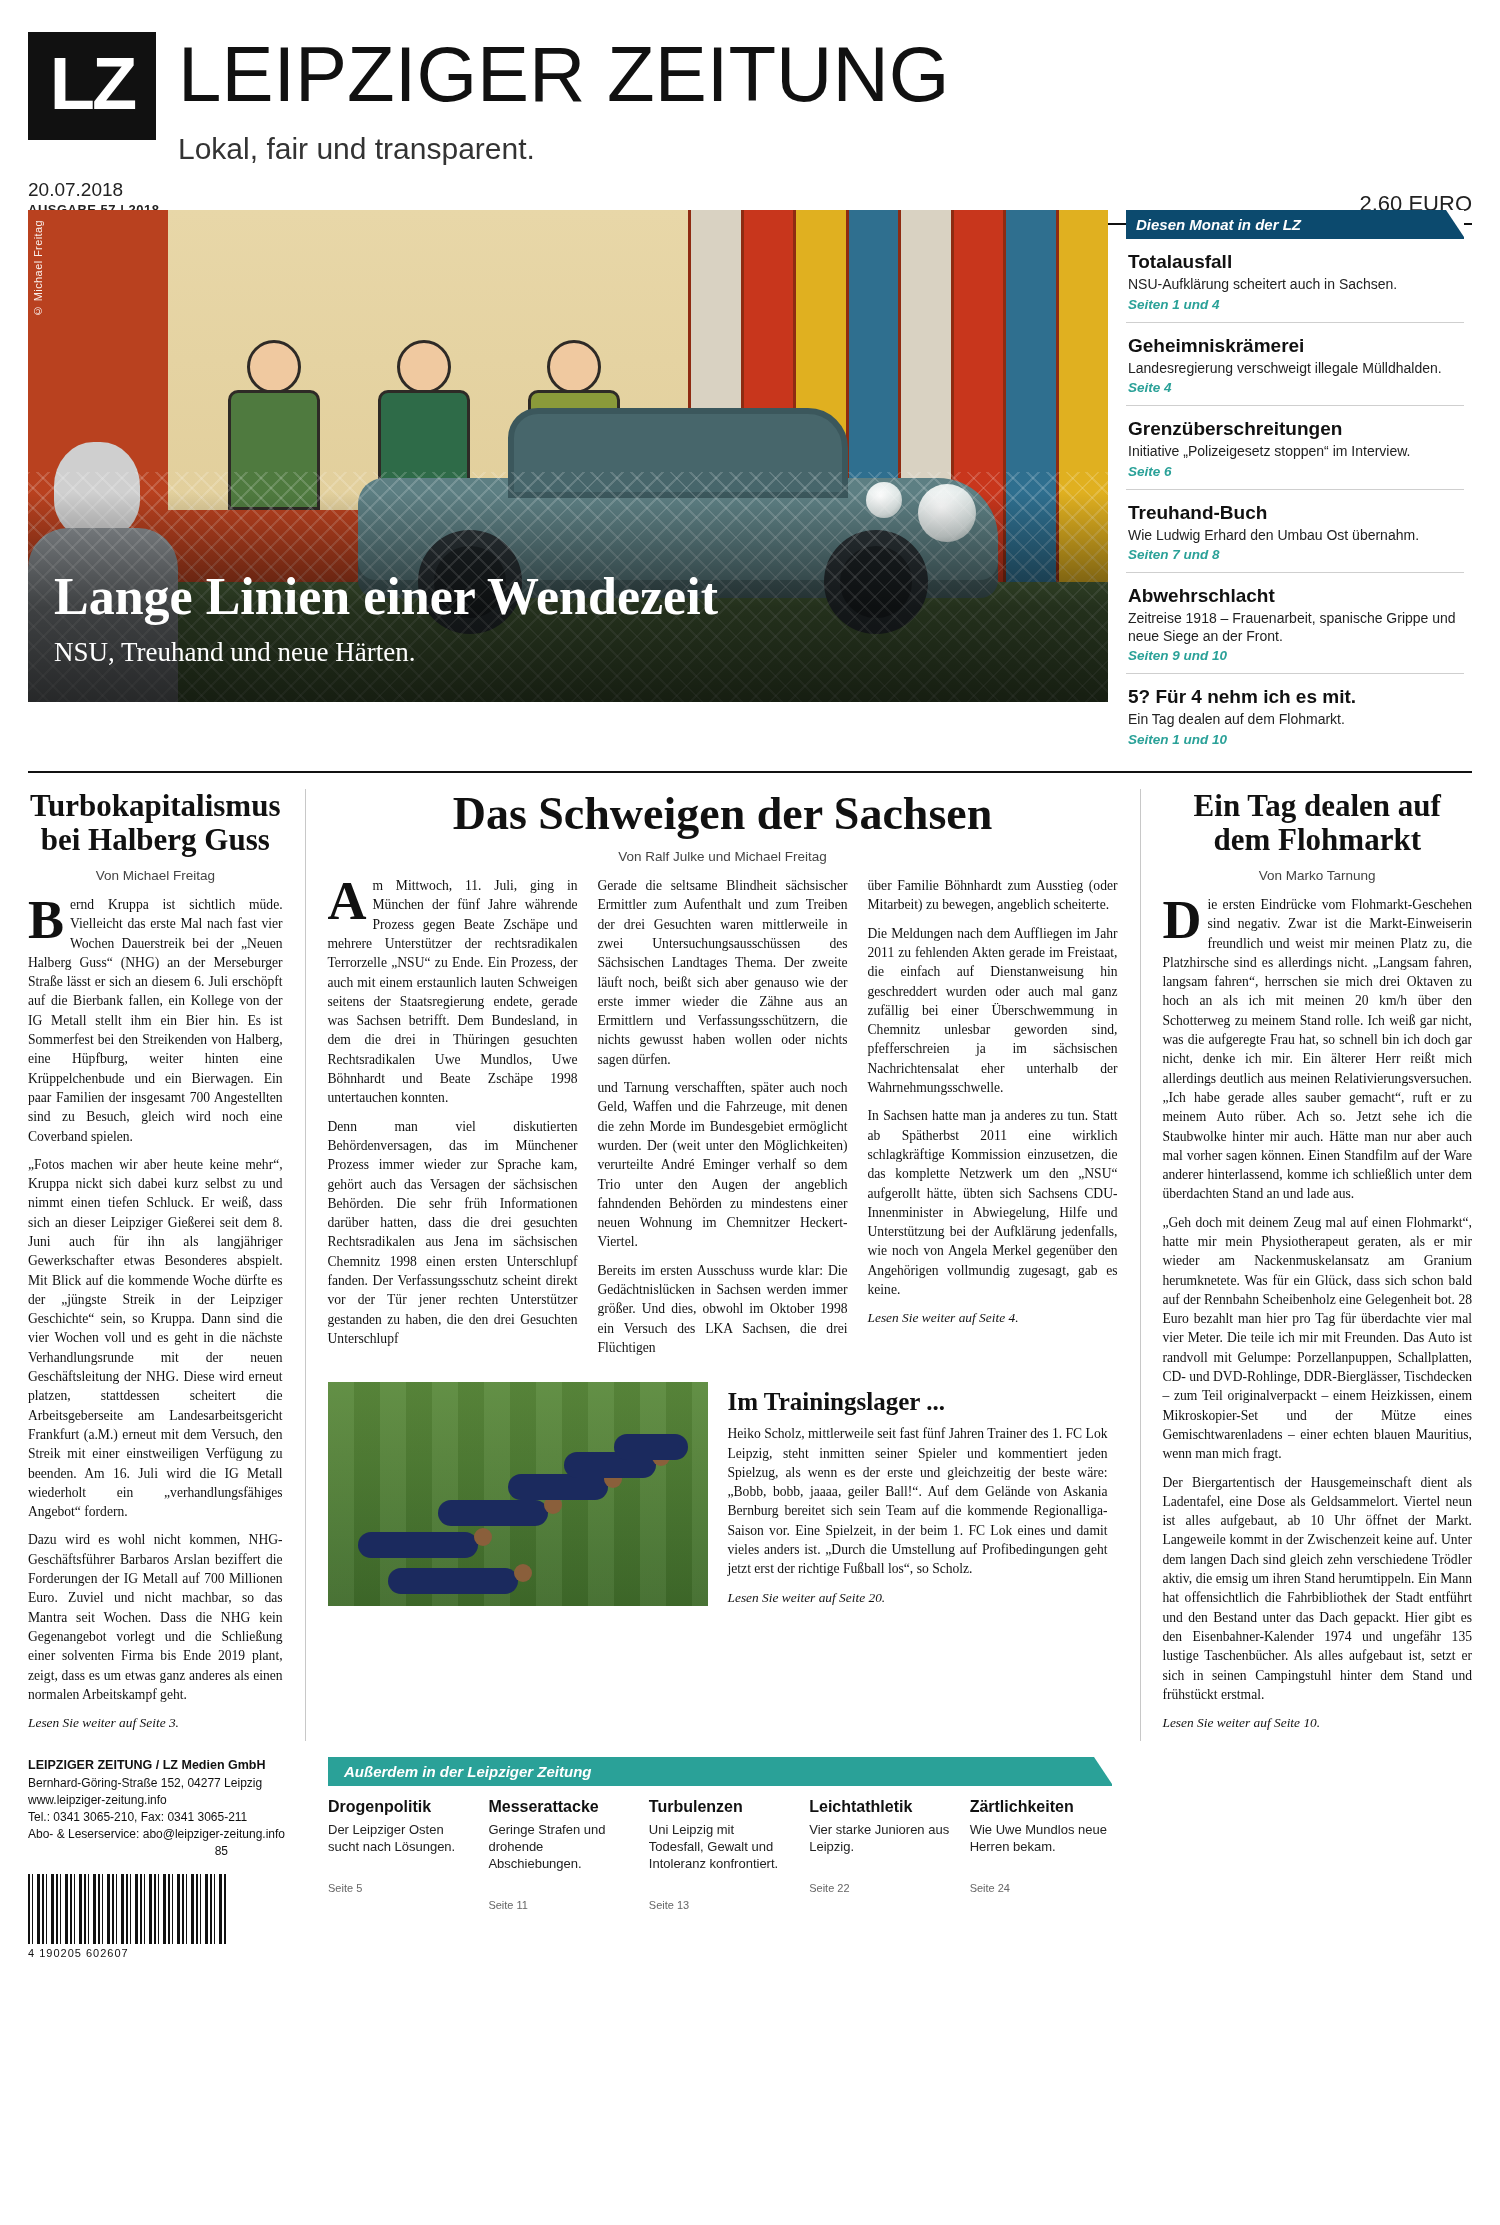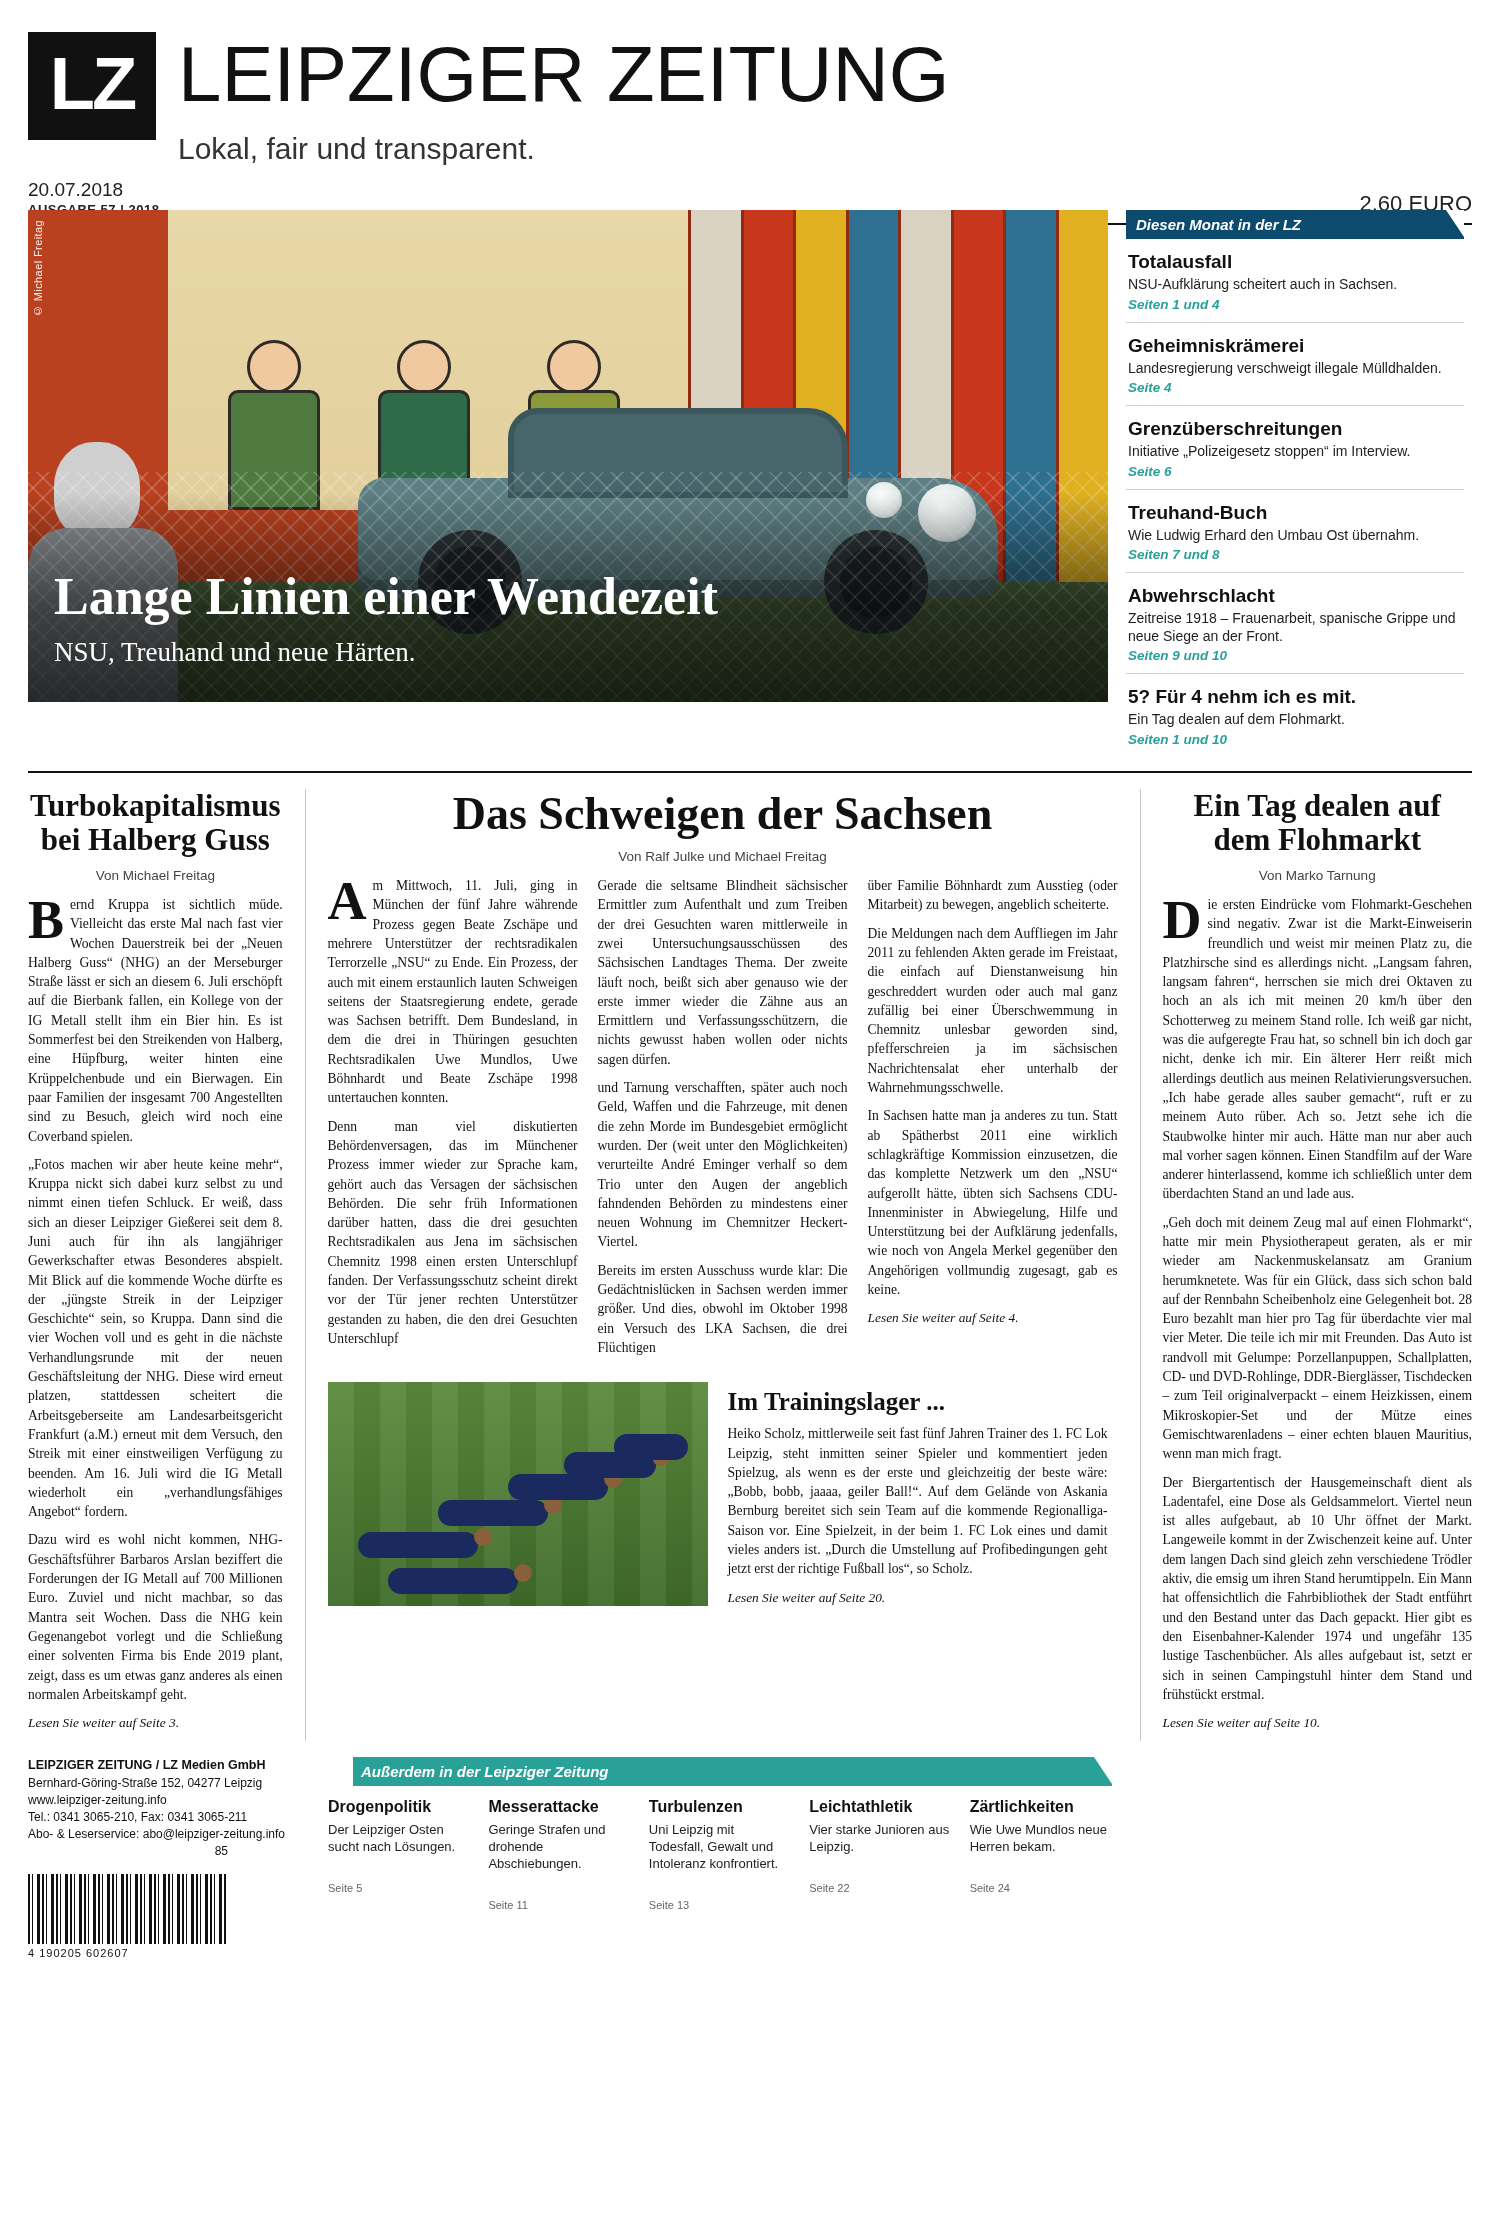--- a/index.html
+++ b/index.html
@@ -106,21 +106,21 @@
     content:""; position:absolute; right:-0px; top:0; border-top:27px solid #fff; border-left:18px solid transparent;
   }
   .teaser { padding:12px 2px 10px 2px; border-bottom:1px solid #cfcfcf; }
   .teaser:last-child { border-bottom:none; }
   .teaser h3 { margin:0 0 3px 0; font-family:"Liberation Sans", sans-serif; font-size:19px; font-weight:700; color:#111; }
   .teaser p { margin:0; font-family:"Liberation Sans", sans-serif; font-size:14px; line-height:1.25; color:#222; }
   .teaser .pg { font-family:"Liberation Sans", sans-serif; font-size:13.5px; font-style:italic; font-weight:700; color:#2aa198; margin-top:3px; }
 
   
   .body-rule { border-top:2px solid #111; margin-top:14px; }
-  .cols { display:flex; gap:22px; margin-top:16px; }
+  .cols { display:flex; gap:22px; margin-top:16px;justify-content:flex-end; }
   .col-left { width:278px; }
   .col-mid { width:800px; }
   .col-right { width:338px; }
   .vsep { width:1px; background:#c8c8c8; }
 
   h2.art-head { font-family:"Liberation Serif", serif; font-weight:700; text-align:center; margin:0; }
   .left-head { font-size:31px; line-height:1.12; }
   .mid-head { font-size:46px; line-height:1.1; }
   .right-head { font-size:31px; line-height:1.12; }
   .byline { text-align:center; font-family:"Liberation Sans", sans-serif; font-size:13.5px; color:#444; margin-top:10px; margin-bottom:12px; }
@@ -146,21 +146,21 @@
   .imprint { width:278px; font-family:"Liberation Sans", sans-serif; font-size:12px; line-height:1.42; color:#111; }
   .imprint b { font-size:12.5px; }
   .barcode { margin-top:14px; width:200px; height:70px;
     background:repeating-linear-gradient(90deg,#111 0 2px, #fff 2px 4px, #111 4px 5px, #fff 5px 9px, #111 9px 12px, #fff 12px 14px);
     position:relative; }
   .barcode-num { font-family:"Liberation Sans", sans-serif; font-size:11px; margin-top:2px; letter-spacing:1px; }
   .issue-badge { font-family:"Liberation Sans", sans-serif; font-size:12px; text-align:right; width:200px; }
 
   .ausserdem { flex:1; }
   .au-bar { background:#2aa198; color:#fff; font-family:"Liberation Sans", sans-serif;
-    font-size:15px; font-style:italic; font-weight:700; padding:6px 8px; position:relative;margin-left:25px; }
+    font-size:15px; font-style:italic; font-weight:700; padding:6px 16px; position:relative; }
   .au-bar:after { content:""; position:absolute; right:0; top:0; border-top:27px solid #fff; border-left:18px solid transparent; }
   .au-grid { display:flex; gap:18px; margin-top:12px; }
   .au-item { flex:1; }
   .au-item h4 { margin:0 0 6px 0; font-family:"Liberation Sans", sans-serif; font-size:16px; font-weight:700; }
   .au-item p { margin:0; font-family:"Liberation Sans", sans-serif; font-size:13px; line-height:1.3; color:#222; }
   .au-item .pg { font-family:"Liberation Sans", sans-serif; font-size:11px; color:#666; margin-top:26px; }
   .right-foot { width:338px; }
 </style>
 </head>
 <body>

